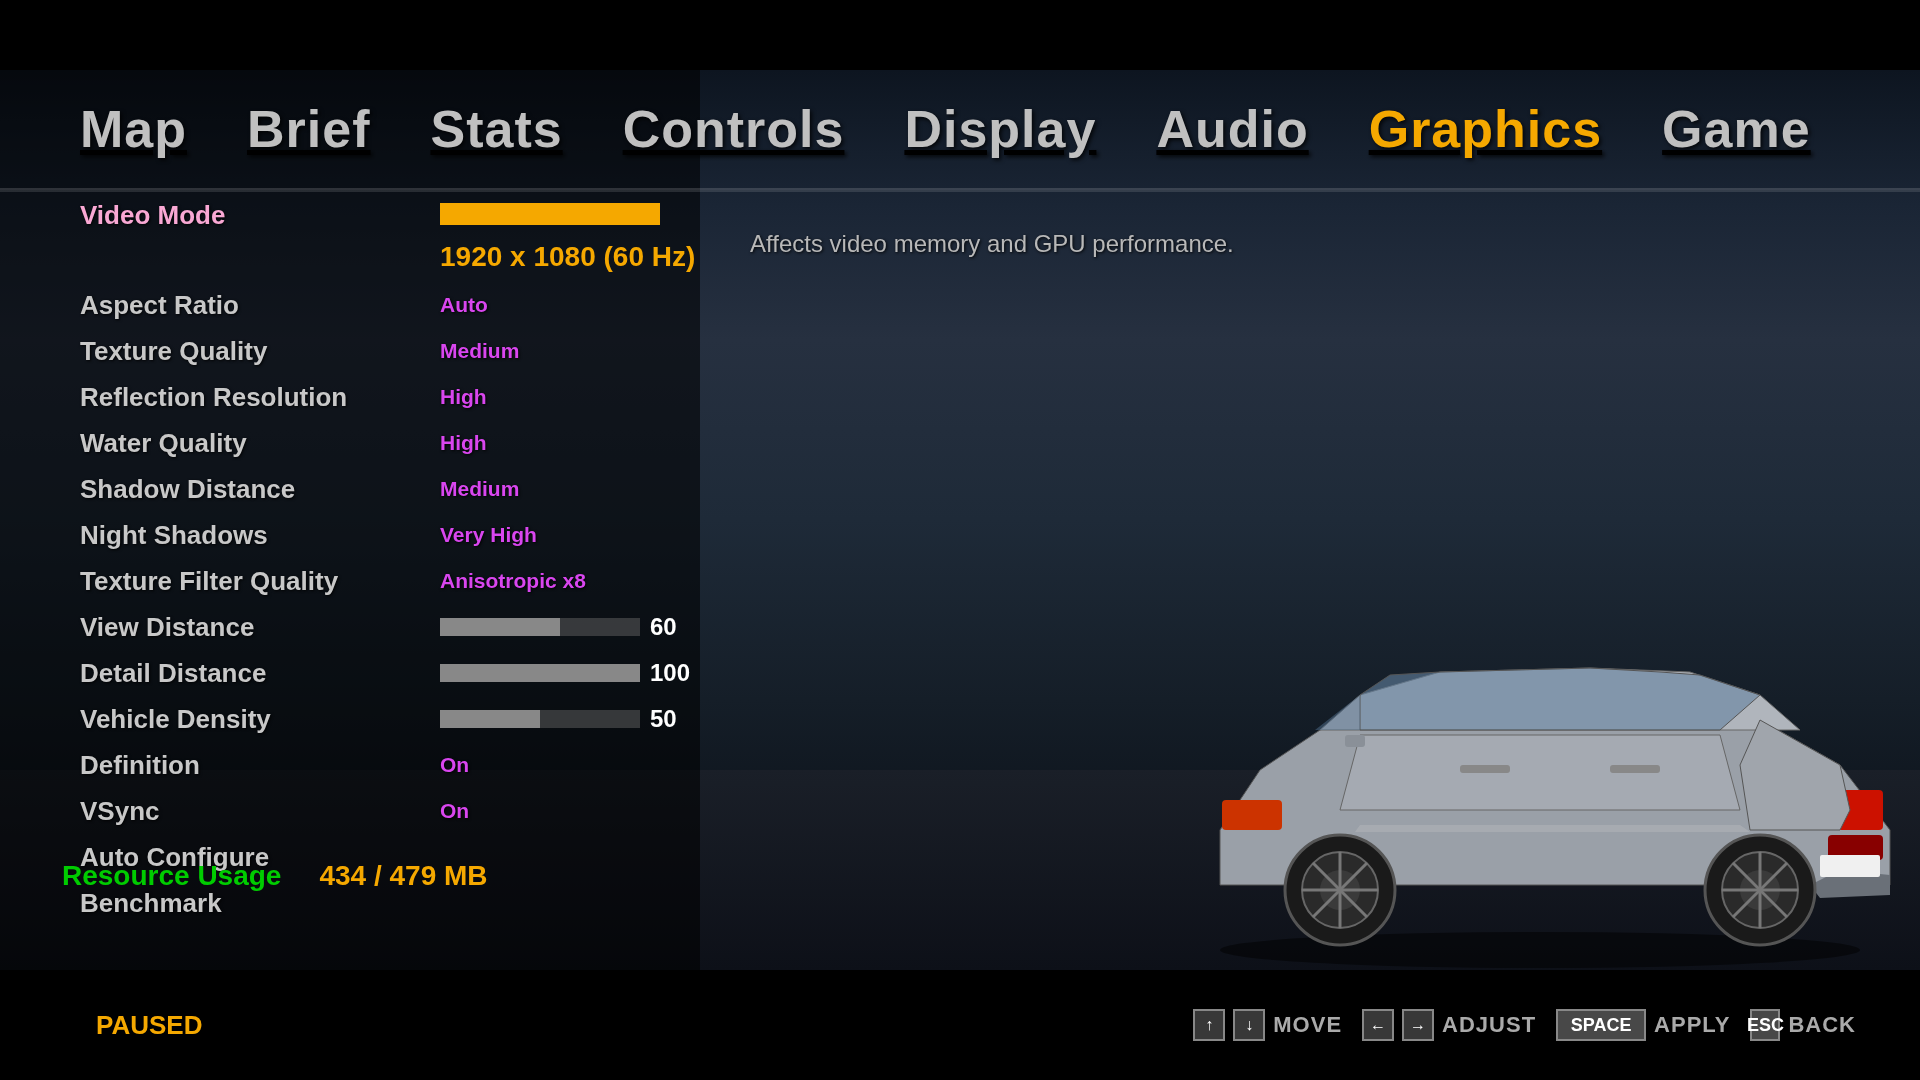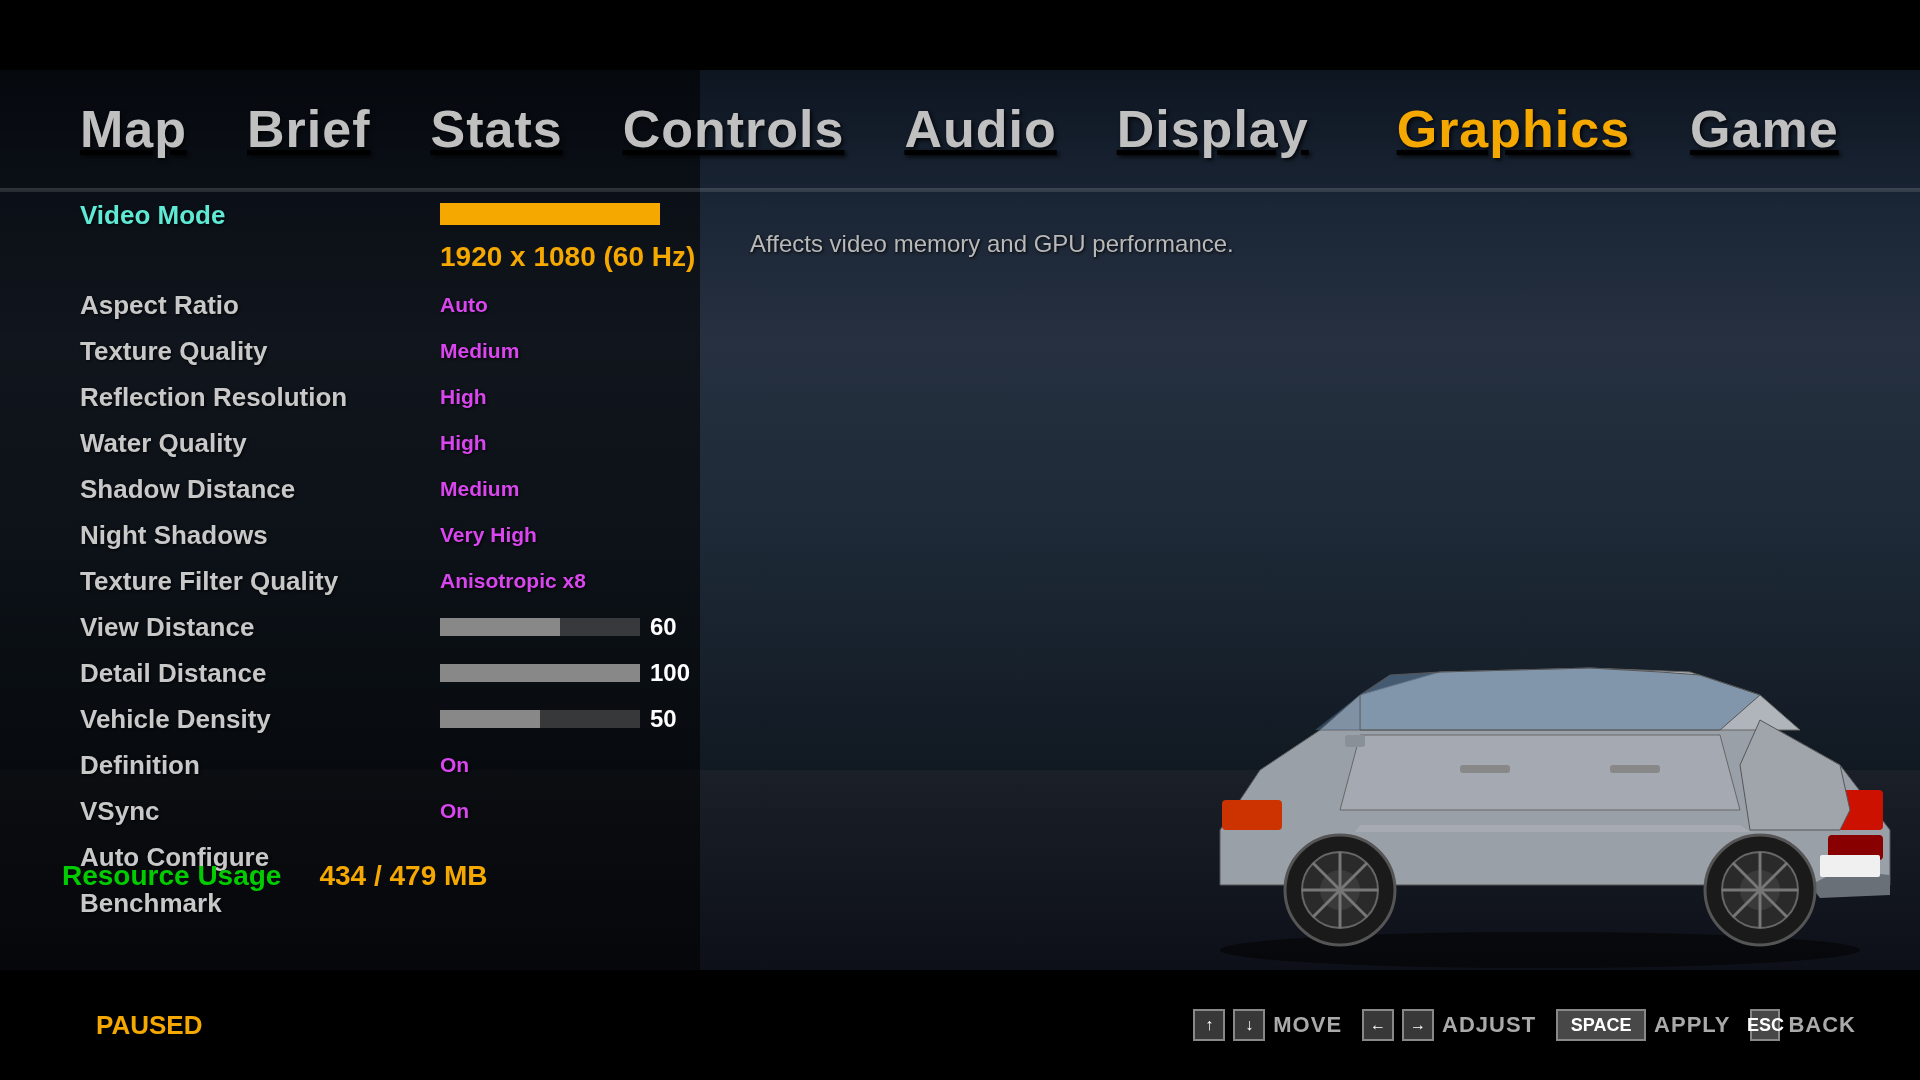--- a/index.html
+++ b/index.html
@@ -83,21 +83,20 @@
       font-weight: bold;
       color: #c0c0c0;
       letter-spacing: 1px;
       cursor: pointer;
       text-shadow: 2px 2px 4px rgba(0,0,0,0.8);
       font-family: 'Arial Black', Arial, sans-serif;
     }
 
     .nav-item.active {
       color: #f5a800;
-      margin-left: 28px;
     }
 
     
     .main-content {
       position: absolute;
       top: 195px;
       left: 80px;
       width: 660px;
       z-index: 10;
     }
@@ -112,21 +111,21 @@
     .setting-label {
       width: 360px;
       font-size: 26px;
       font-weight: bold;
       color: #c8c8c8;
       font-family: 'Arial', sans-serif;
       text-shadow: 1px 1px 3px rgba(0,0,0,0.9);
     }
 
     .setting-label.active {
-      color: #5eead4;
+      color: #f9a8d4;
     }
 
     .setting-value {
       font-size: 21px;
       font-weight: bold;
       color: #d946ef;
       font-family: 'Arial', sans-serif;
       text-shadow: 1px 1px 3px rgba(0,0,0,0.9);
     }
 
@@ -411,22 +410,22 @@
   </svg>
 </div>
 
 <div class="nav-separator"></div>
 
 <nav class="nav-bar">
   <div class="nav-item">Map</div>
   <div class="nav-item">Brief</div>
   <div class="nav-item">Stats</div>
   <div class="nav-item">Controls</div>
+  <div class="nav-item">Display</div>
   <div class="nav-item">Audio</div>
-  <div class="nav-item">Display</div>
   <div class="nav-item active">Graphics</div>
   <div class="nav-item">Game</div>
 </nav>
 
 <div class="description-text">Affects video memory and GPU performance.</div>
 
 <div class="main-content">
 
   <div class="video-mode-section">
     <div class="setting-row">

